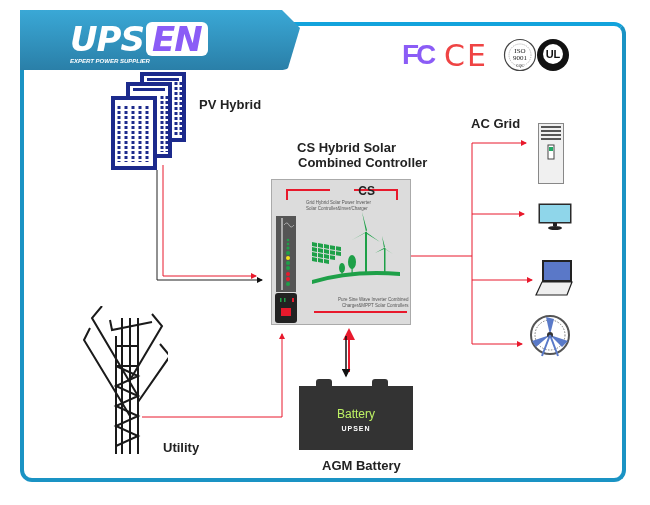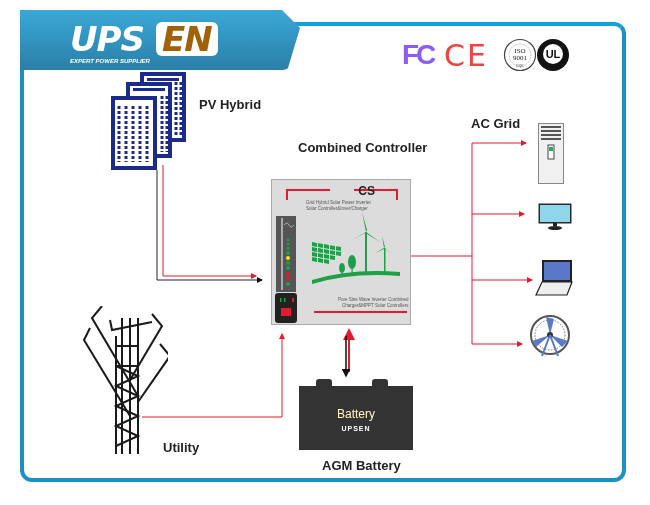--- a/index.html
+++ b/index.html
@@ -1,21 +1,21 @@
 <!DOCTYPE html>
 <html><head>
 <meta charset="utf-8">
 <style>
   html,body{margin:0;padding:0;background:#fff;}
   body{width:650px;height:505px;position:relative;overflow:hidden;font-family:"Liberation Sans",sans-serif;}
   .frame{position:absolute;left:20px;top:22px;width:606px;height:460px;border:4px solid #1a93c4;border-radius:12px;border-top-color:#12a3dc;box-sizing:border-box;}
   .banner{position:absolute;left:20px;top:10px;width:280px;height:60px;}
   .logo{position:absolute;left:70px;top:22px;}
   .logo-main{font-family:"DejaVu Sans",sans-serif;font-weight:bold;font-style:italic;font-size:34px;letter-spacing:-1px;color:#fff;line-height:34px;}
-  .logo-box{display:inline-block;background:#fff;color:#a16207;border-radius:6px;padding:0 6px;margin-left:12px;}
+  .logo-box{display:inline-block;background:#fff;color:#8b5cf6;border-radius:6px;padding:0 6px;margin-left:2px;}
   .logo-sub{position:absolute;left:0;top:36px;font-size:6px;font-style:italic;font-weight:bold;color:#fff;letter-spacing:0;white-space:nowrap;}
   .cert{position:absolute;top:38px;height:34px;display:flex;align-items:center;}
   .label{position:absolute;font-weight:bold;color:#222;font-size:13px;white-space:nowrap;}
   .controller{position:absolute;left:271px;top:179px;width:140px;height:146px;background:#dcdcdc;border:1px solid #aaa;box-sizing:border-box;}
   .tiny{position:absolute;font-size:4.5px;color:#555;white-space:nowrap;line-height:6px;}
   .battery{position:absolute;left:299px;top:386px;width:114px;height:64px;background:#333;}
   .bat-term{position:absolute;top:379px;width:16px;height:8px;background:#333;border-radius:3px 3px 0 0;}
 </style>
 </head>
 <body>
@@ -77,20 +77,21 @@
       <line x1="52" y1="24" x2="52" y2="80"></line>
         <line x1="57" y1="24" x2="57" y2="80"></line>
       <line x1="66" y1="10" x2="66" y2="64"></line>
         <line x1="71" y1="10" x2="71" y2="64"></line>
     </g>
   </g>
 </svg>
 <div class="label" style="left:199px;top:97px;">PV Hybrid</div>
 
 <div class="label" style="left:297px;top:140px;line-height:15px;">
+  <div>CS Hybrid Solar</div>
   <div style="padding-left:1px;">Combined Controller</div>
 </div>
 
 <div class="controller">
   <svg style="position:absolute;left:0;top:0;" width="140" height="146" viewBox="0 0 140 146">
     <path d="M15 20 L15 10 L58 10" stroke="#e8192c" stroke-width="2" fill="none"></path>
     <path d="M82 10 L125 10 L125 20" stroke="#e8192c" stroke-width="2" fill="none"></path>
     <line x1="42" y1="132" x2="135" y2="132" stroke="#e8192c" stroke-width="2"></line>
 
     <rect x="4" y="36" width="20" height="76" fill="#555"></rect>
@@ -228,16 +229,16 @@
     <polyline points="34,60 56,70 34,80 56,90 34,100 56,110 34,120 56,130 34,140"></polyline>
     <line x1="34" y1="40" x2="56" y2="40"></line>
       <line x1="34" y1="60" x2="56" y2="60"></line>
   </g>
 </svg>
 <div class="label" style="left:163px;top:440px;">Utility</div>
 
 <div class="bat-term" style="left:316px;"></div>
 <div class="bat-term" style="left:372px;"></div>
 <div class="battery">
-  <div style="position:absolute;left:0;right:0;top:21px;text-align:center;color:#fef9c3;font-size:12px;">Battery</div>
+  <div style="position:absolute;left:0;right:0;top:21px;text-align:center;color:#bef264;font-size:12px;">Battery</div>
   <div style="position:absolute;left:0;right:0;top:39px;text-align:center;color:#fff;font-size:7px;font-weight:bold;letter-spacing:1px;">UPSEN</div>
 </div>
 <div class="label" style="left:322px;top:458px;">AGM Battery</div>
 
 </body></html>

